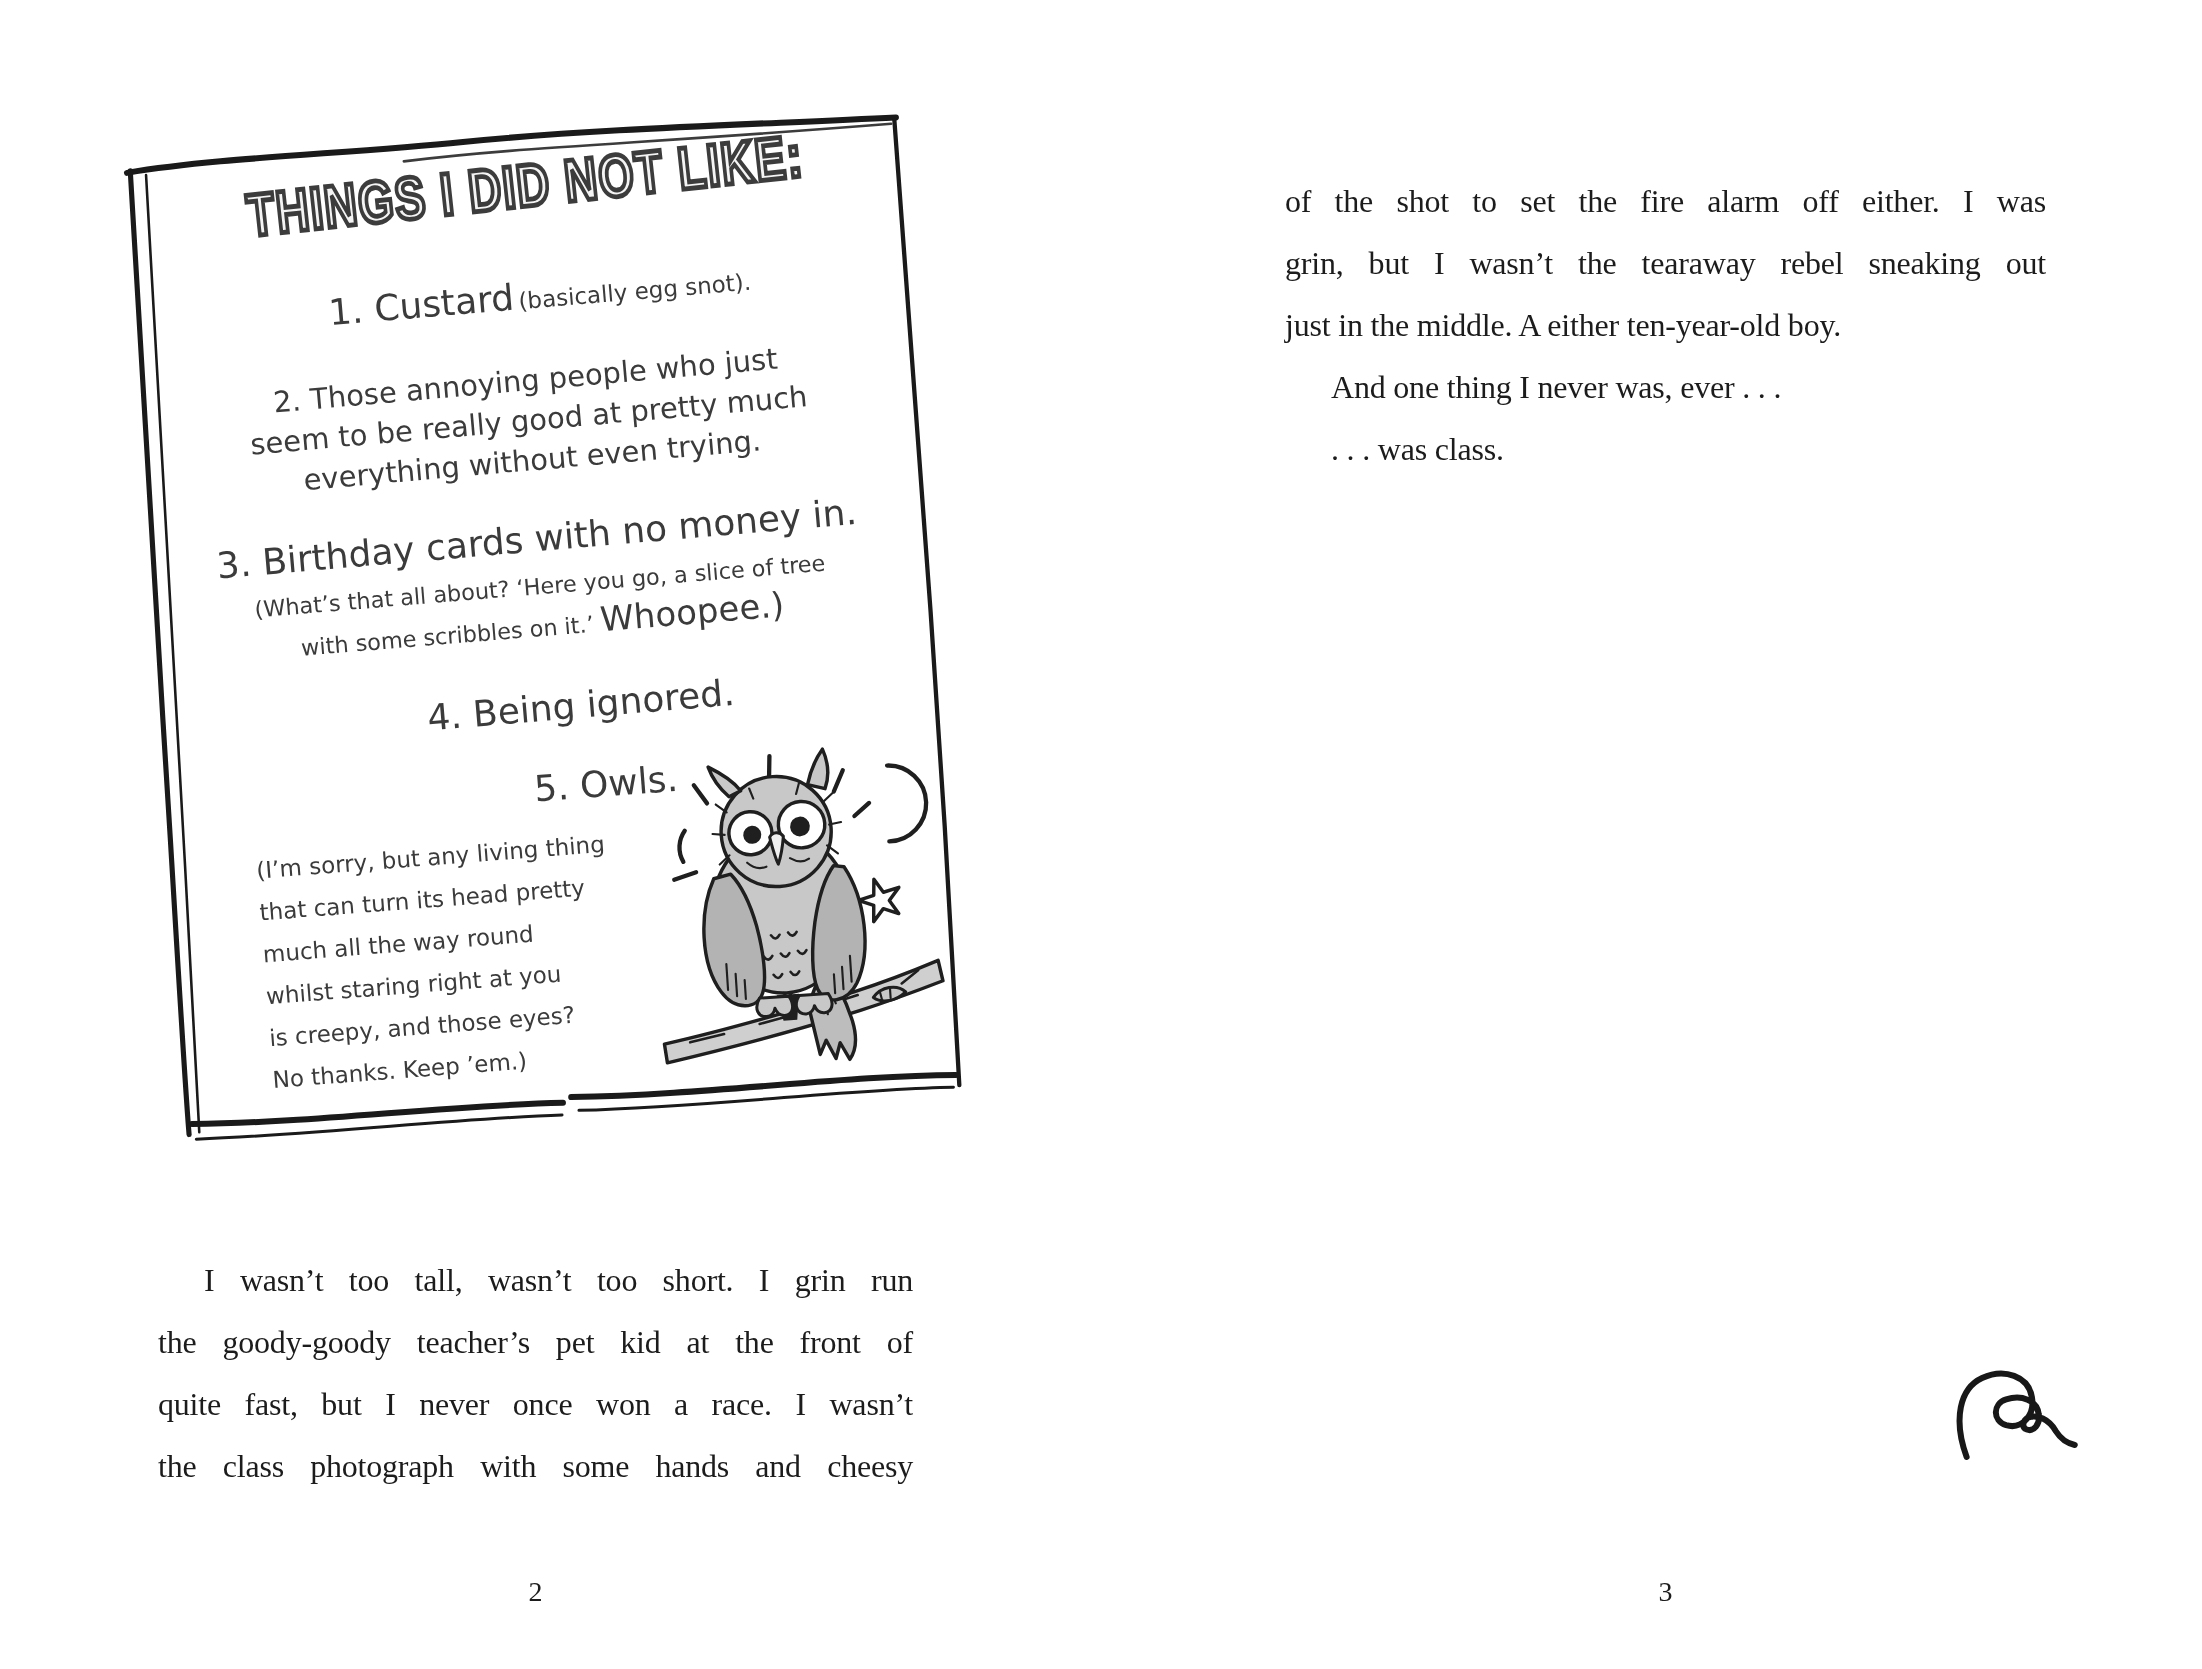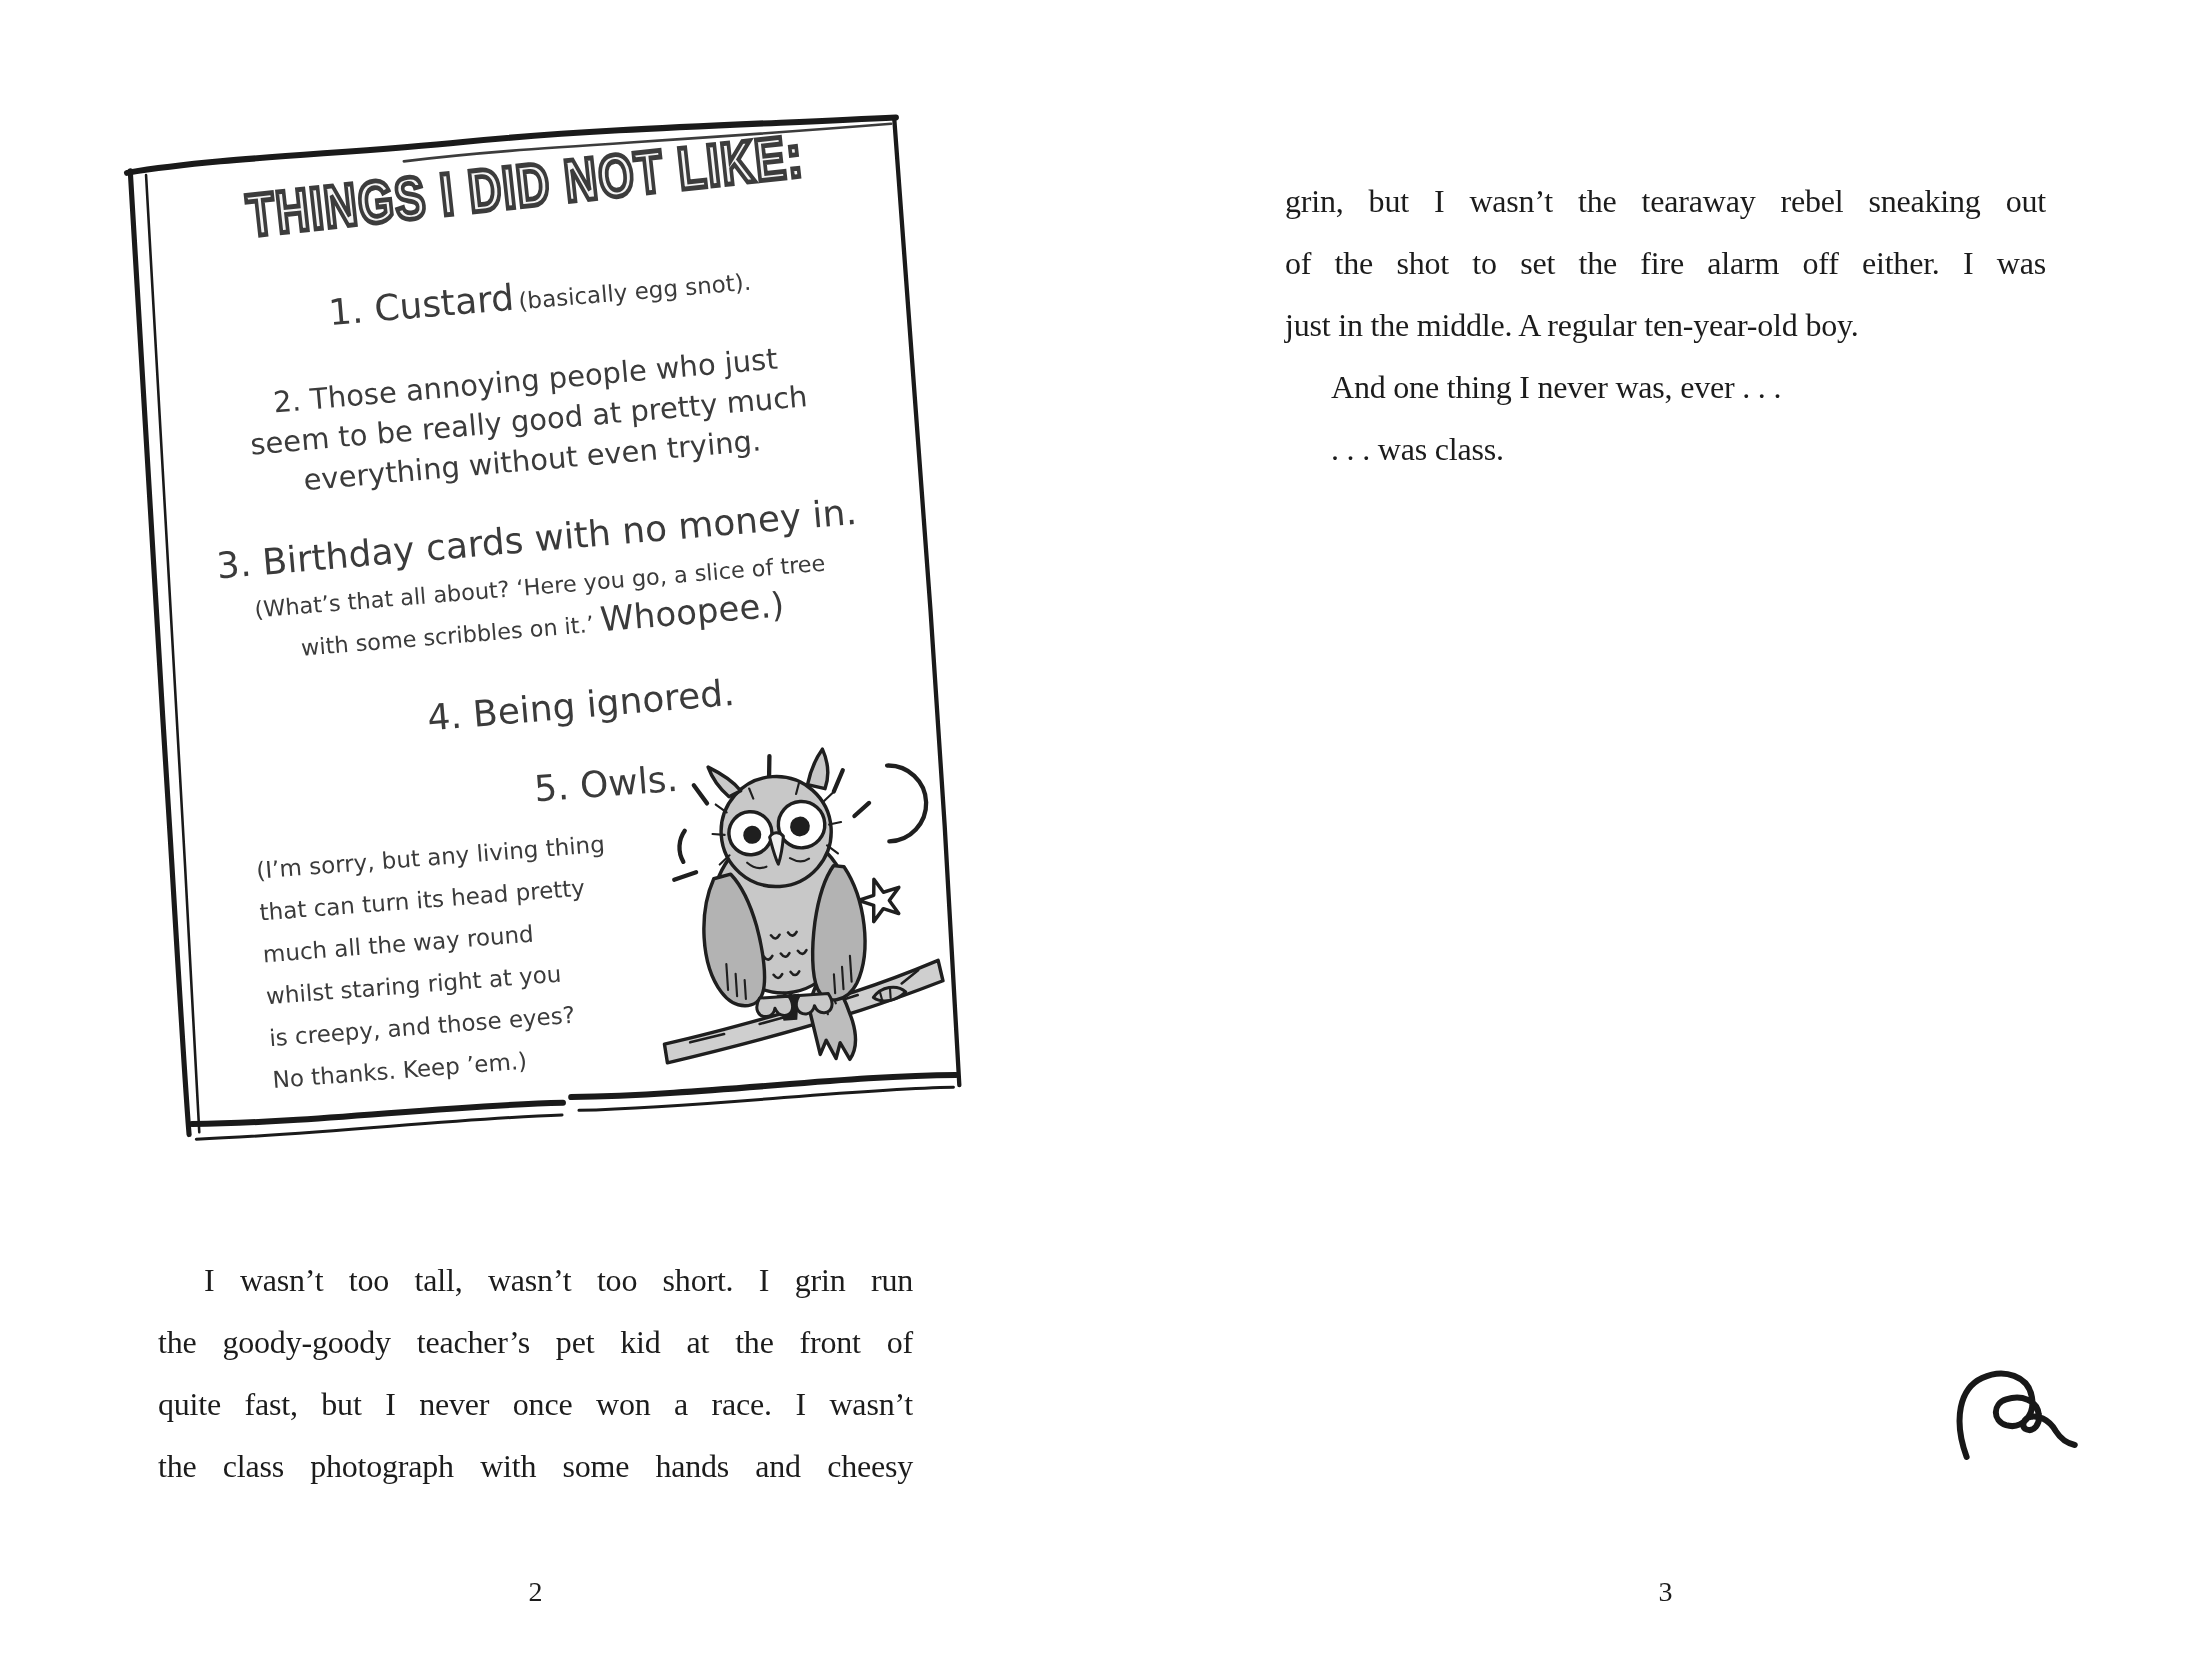--- a/index.html
+++ b/index.html
@@ -152,23 +152,23 @@
   <div class="body-left">
     <div class="jline indent">I wasn’t too tall, wasn’t too short. I grin run</div>
     <div class="jline">the goody-goody teacher’s pet kid at the front of</div>
     <div class="jline">quite fast, but I never once won a race. I wasn’t</div>
     <div class="jline">the class photograph with some hands and cheesy</div>
   </div>
 
   <div class="pagenum left">2</div>
 
   <div class="body-right">
+    <div class="jline">of the shot to set the fire alarm off either. I was</div>
     <div class="jline">grin, but I wasn’t the tearaway rebel sneaking out</div>
-    <div class="jline">of the shot to set the fire alarm off either. I was</div>
-    <div>just in the middle. A regular ten-year-old boy.</div>
+    <div>just in the middle. A either ten-year-old boy.</div>
     <div class="indent">And one thing I never was, ever . . .</div>
     <div class="indent">. . . was class.</div>
   </div>
 
   <svg class="doodle" viewBox="0 0 170 120">
     <path d="M24,106 C8,62 16,26 42,14 C68,2 96,12 100,36 C104,58 88,74 70,69 C54,64 54,44 70,39 C88,33 106,40 108,56 C110,68 102,77 94,74 C88,72 89,63 96,60 C106,56 120,62 128,76 C133,84 141,90 150,92" fill="none" stroke="#181818" stroke-width="7" stroke-linecap="round"></path>
   </svg>
 
   <div class="pagenum right">3</div>
 

